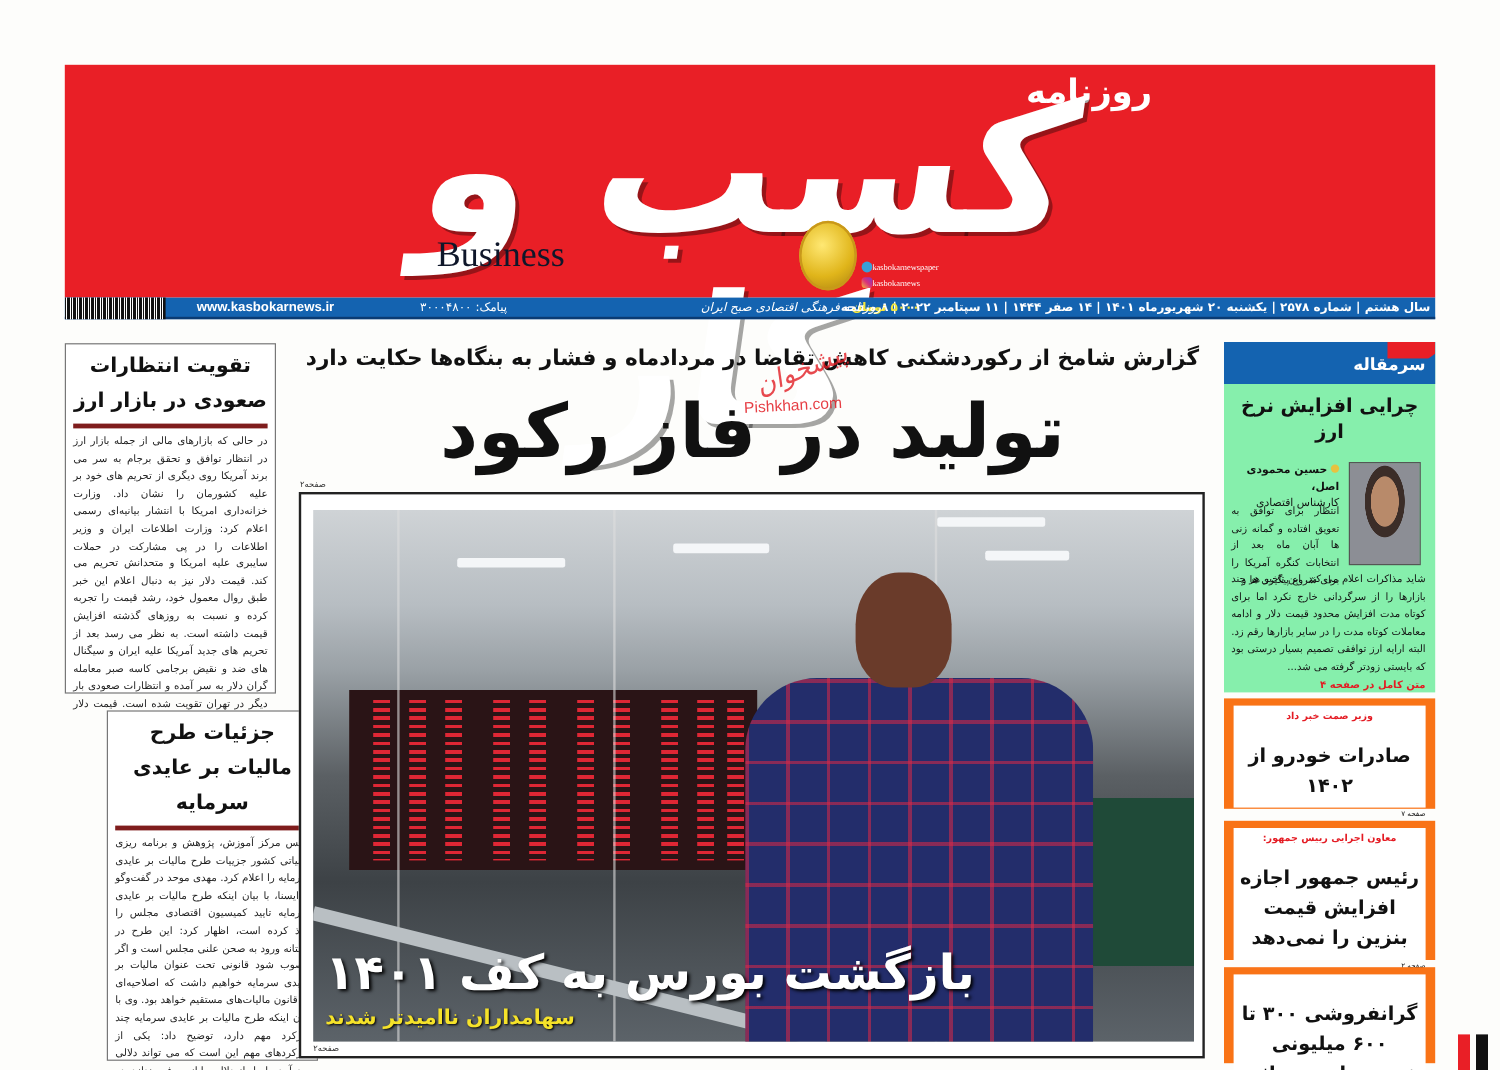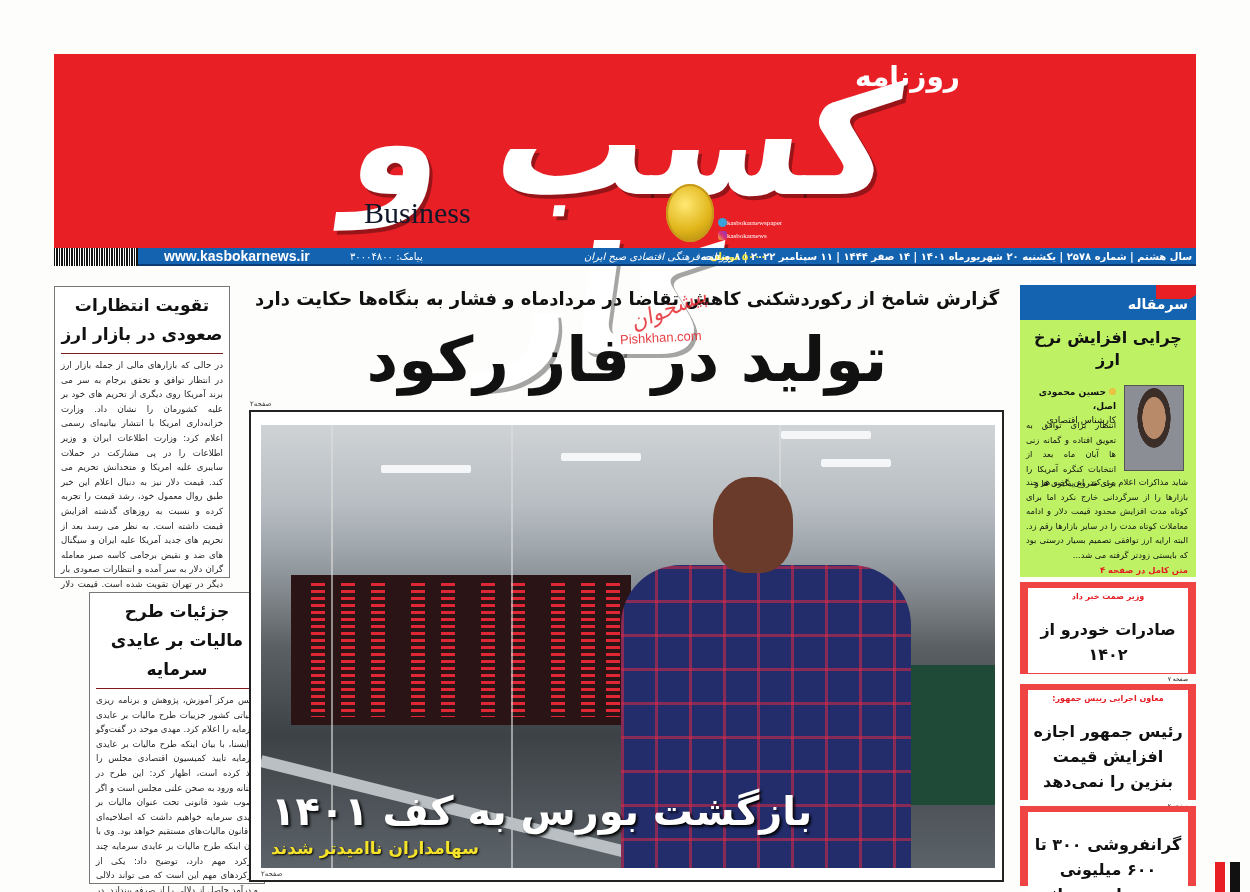--- a/index.html
+++ b/index.html
@@ -51,30 +51,30 @@
   }
   .strip .barcode {
     position: absolute; left: 0; top: 0; width: 84px; height: 18px;
     background: repeating-linear-gradient(90deg,#111 0 1px,#fff 1px 2px,#111 2px 4px,#fff 4px 5px);
   }
   .strip .issue { position: absolute; right: 4px; top: 0; font-weight: bold; white-space: nowrap; }
   .strip .price { position: absolute; left: 656px; top: 0; color: #f5e63c; font-weight: bold; white-space: nowrap; }
   .strip .tagline { position: absolute; left: 530px; top: 0; font-style: italic; white-space: nowrap; font-size: 10px; }
   .strip .sms { position: absolute; left: 296px; top: 0; white-space: nowrap; }
   .strip .site { position: absolute; left: 110px; top: 0; direction: ltr; font-weight: bold;
-                 font-family: "Liberation Sans", sans-serif; font-size: 14px; }
+                 font-family: "Liberation Sans", sans-serif; font-size: 11px; }
 
   
   .side-box {
     position: absolute; left: 54px; width: 176px; border: 1px solid #777;
     background: #fff; direction: rtl; padding: 4px 6px;
   }
   .side-box h2 {
     font-size: 17px; line-height: 29px; text-align: center; font-weight: bold;
-    border-bottom: 1px solid #7f1d1d; padding-bottom: 4px; margin-bottom: 4px;
+    border-bottom: 4px solid #7f1d1d; padding-bottom: 4px; margin-bottom: 4px;
   }
   .side-box p { font-size: 8.6px; line-height: 14.6px; text-align: justify; color: #222; }
   .page-num { color: #e41b23; font-weight: bold; font-size: 13px; }
 
   
   .kicker {
     position: absolute; left: 250px; top: 288px; width: 754px; text-align: center;
     font-size: 18px; font-weight: bold; direction: rtl;
   }
   .headline {
@@ -136,21 +136,21 @@
   .cap-kicker { position: absolute; left: 0; bottom: 82px; color: #fff; font-weight: bold; font-size: 14px;
                 text-shadow: 1px 1px 2px #000; white-space: nowrap; }
   .cap-title { position: absolute; left: 0; bottom: 28px; color: #fff; font-weight: bold; font-size: 40px;
                text-shadow: 2px 2px 3px #000; white-space: nowrap; }
   .cap-sub { position: absolute; left: 0; bottom: 4px; color: #f5e22a; font-weight: bold; font-size: 17px;
              text-shadow: 1px 1px 2px #000; white-space: nowrap; }
 
   
   .editorial {
     position: absolute; left: 1020px; top: 285px; width: 176px; height: 292px;
-    background: #bef264; direction: rtl;
+    background: #86efac; direction: rtl;
   }
   .ed-tab {
     position: absolute; left: 0; top: 0; width: 176px; height: 35px; background: #1463b0;
   }
   .ed-tab .red-flag {
     position: absolute; right: 0; top: 0; width: 40px; height: 14px; background: #e91f26;
     clip-path: polygon(0 0,100% 0,100% 70%,85% 100%,0 100%);
   }
   .ed-tab .label { position: absolute; right: 8px; top: 11px; color: #fff; font-weight: bold; font-size: 14px; }
   .ed-title { position: absolute; top: 42px; left: 0; width: 176px; text-align: center; font-weight: bold;
@@ -161,21 +161,21 @@
     border: 1px solid #555;
   }
   .ed-author { position: absolute; right: 80px; top: 100px; font-size: 9px; font-weight: bold; line-height: 14px; width: 90px; }
   .ed-author .dot { display:inline-block; width:7px; height:7px; border-radius:50%; background:#e8c240; margin-left:3px; }
   .ed-author .role { font-weight: normal; }
   .ed-body1 { position: absolute; right: 80px; top: 133px; width: 90px; font-size: 8.4px; line-height: 14.6px; text-align: justify; }
   .ed-body2 { position: absolute; right: 8px; top: 190px; width: 162px; font-size: 8.4px; line-height: 14.6px; text-align: justify; }
   .ed-more { color: #e41b23; font-weight: bold; }
 
   .news-box {
-    position: absolute; left: 1020px; width: 176px; background: #ef4444; direction: rtl;
+    position: absolute; left: 1020px; width: 176px; background: #f97316; direction: rtl;
     padding: 6px 8px;
   }
   .news-inner { background: #fff; text-align: center; padding: 4px 2px 6px; }
   .news-kicker { color: #e41b23; font-size: 8px; font-weight: bold; }
   .news-title { font-size: 16px; font-weight: bold; line-height: 25px; margin-top: 16px; }
   .news-page { font-size: 6px; margin-top: 2px; text-align: right; }
 
   .corner-red { position:absolute; left:1215px; top:862px; width:10px; height:30px; background:#e91f26; }
   .corner-blk { position:absolute; left:1230px; top:862px; width:10px; height:30px; background:#111; }
 </style>

